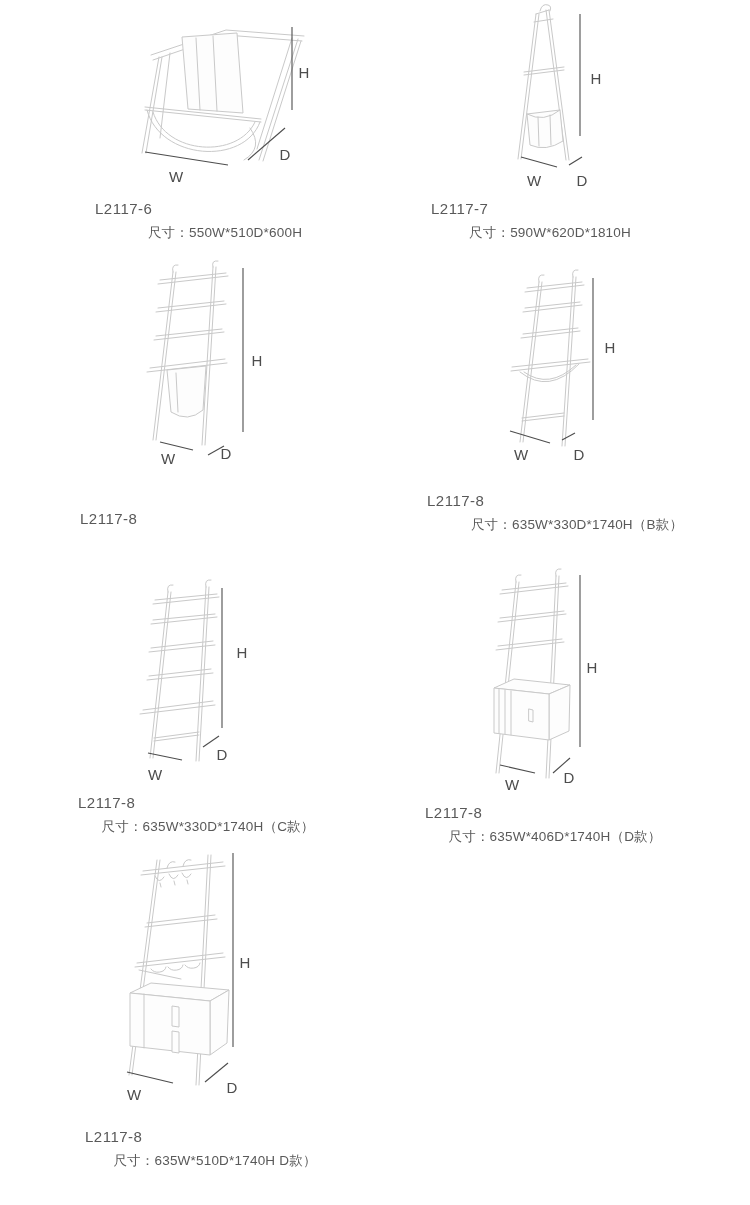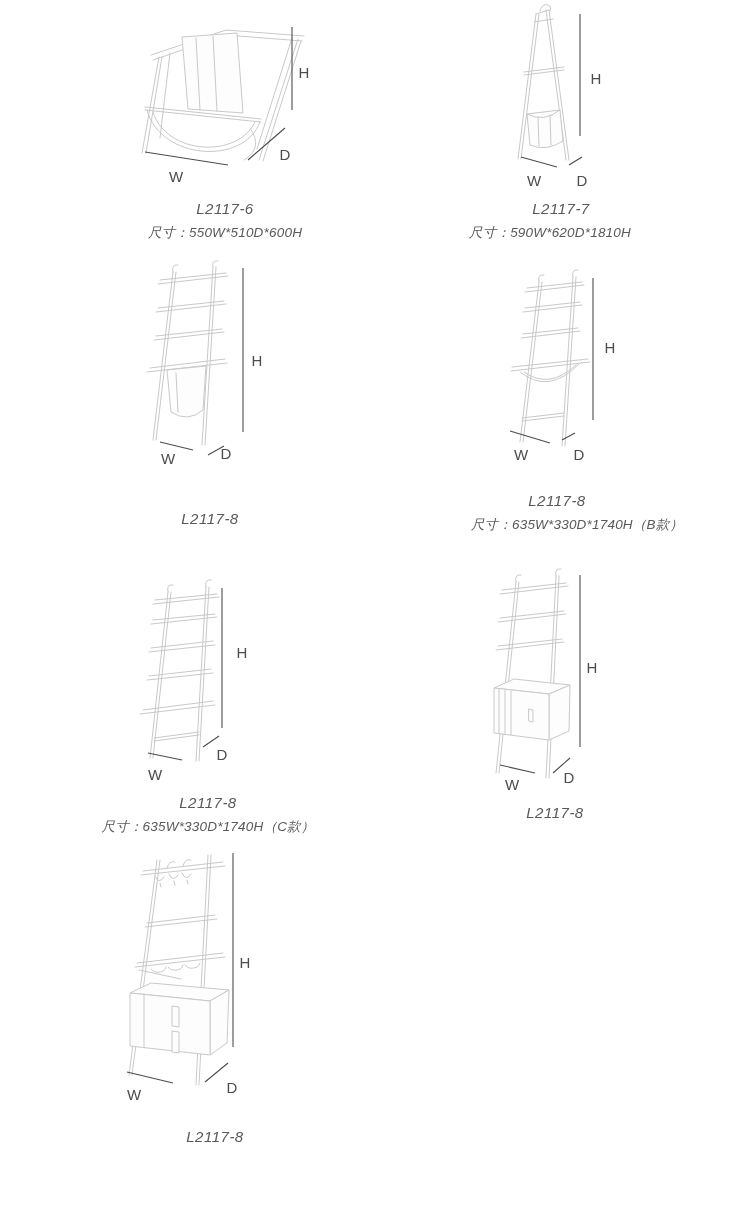--- a/index.html
+++ b/index.html
@@ -18,26 +18,26 @@
   .product-svg{position:absolute;overflow:visible;}
   .sk{fill:none;stroke:var(--sketch);stroke-width:1;stroke-linecap:round;stroke-linejoin:round;}
   .skf{fill:#fdfdfd;stroke:var(--sketch);stroke-width:1;stroke-linejoin:round;}
   .dim{fill:none;stroke:var(--dimension);stroke-width:1.1;}
   .dimlabel{
     fill:var(--dimension);
     font-family:"Liberation Sans", sans-serif;
     font-size:15px;
   }
   .p-title{
-    position:absolute;width:260px;text-align:center;
-    color:var(--text);font-size:15px;letter-spacing:0.5px;font-style:italic;
+    position:absolute;width:260px;
+    color:var(--text);font-size:15px;letter-spacing:0.5px;
   }
   .p-size{
     position:absolute;width:300px;text-align:center;
-    color:var(--text);font-size:13.5px;letter-spacing:0.2px;font-style:italic;
+    color:var(--text);font-size:13.5px;letter-spacing:0.2px;
   }
 </style>
 </head>
 <body>
 
 <div class="stage">
 
   <svg class="product-svg" style="left:138px;top:10px" width="180" height="195" viewBox="0 0 180 195">
     <path class="sk" d="M13,45 L88,20 L166,26"></path>
     <path class="sk" d="M15,50 L88,25 L164,31"></path>
@@ -166,20 +166,21 @@
     <g>
       <path class="dim" d="M95,9 V181"></path>
       <path class="dim" d="M15,199 L50,207"></path>
       <path class="dim" d="M68,207 L85,192"></path>
     </g>
     <text class="dimlabel" text-anchor="middle" x="107" y="107">H</text>
     <text class="dimlabel" text-anchor="middle" x="27" y="224">W</text>
     <text class="dimlabel" text-anchor="middle" x="84" y="217">D</text>
   </svg>
   <div class="p-title" style="left:425px;top:804px">L2117-8</div>
+  <div class="p-size" style="left:405px;top:828px">尺寸：635W*406D*1740H（D款）</div>
 
   <svg class="product-svg" style="left:115px;top:843px" width="145" height="262" viewBox="0 0 145 262">
     <path class="sk" d="M42,17 L14,232 M45,17 L17,232"></path>
     <path class="sk" d="M93,12 L81,242 M96,12 L84,242"></path>
     <path class="sk" d="M26,32 L110,23 M28,28 L108,19"></path>
     <path class="sk" d="M52,25 Q54,17 60,19 M68,23 Q70,15 76,17"></path>
     <path class="sk" d="M40,33 q4,9 9,1 M54,31 q4,9 9,1 M67,30 q4,9 9,1"></path>
     <path class="sk" d="M45,40 l1,4 M59,38 l1,4 M72,37 l1,4"></path>
     <path class="sk" d="M30,84 L102,76 M32,80 L100,72"></path>
     <path class="sk" d="M20,124 L110,114 M22,120 L108,110"></path>
@@ -194,14 +195,15 @@
     <g>
       <path class="dim" d="M118,10 V204"></path>
       <path class="dim" d="M12,229 L58,240"></path>
       <path class="dim" d="M90,239 L113,220"></path>
     </g>
     <text class="dimlabel" text-anchor="middle" x="130" y="125">H</text>
     <text class="dimlabel" text-anchor="middle" x="19" y="257">W</text>
     <text class="dimlabel" text-anchor="middle" x="117" y="250">D</text>
   </svg>
   <div class="p-title" style="left:85px;top:1128px">L2117-8</div>
+  <div class="p-size" style="left:65px;top:1152px">尺寸：635W*510D*1740H D款）</div>
 
 </div>
 
 </body></html>

